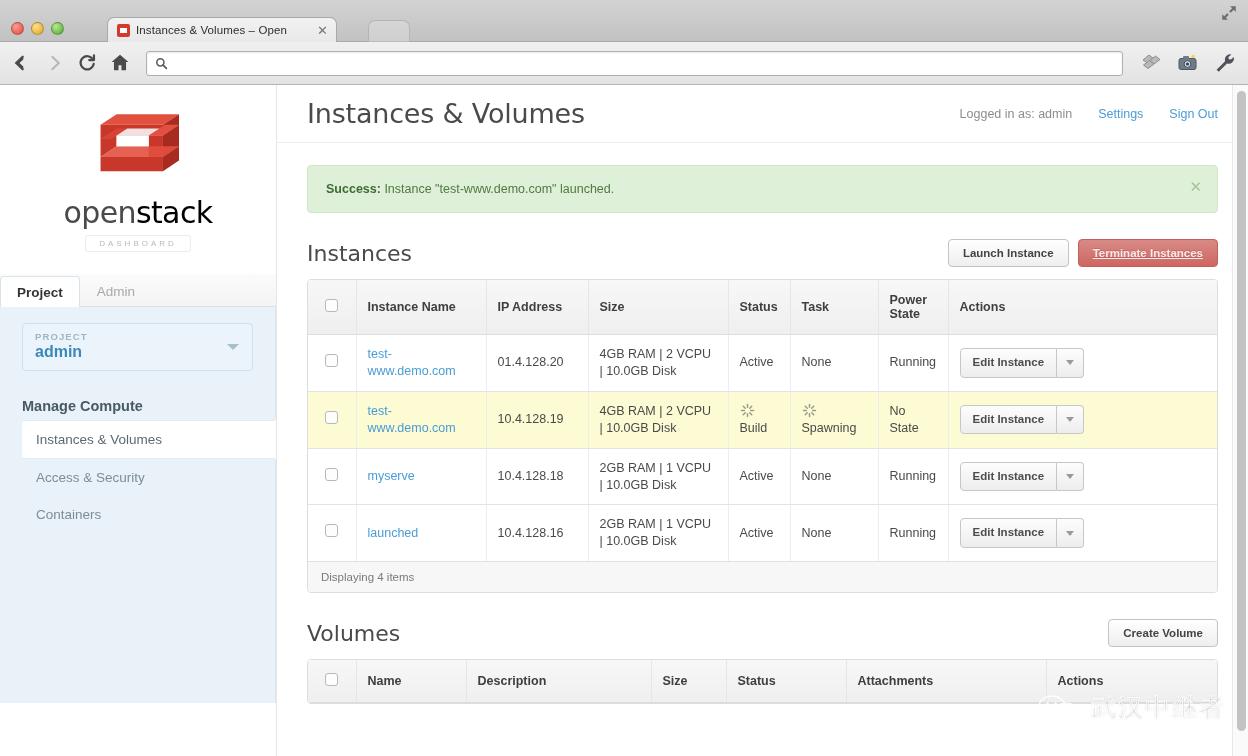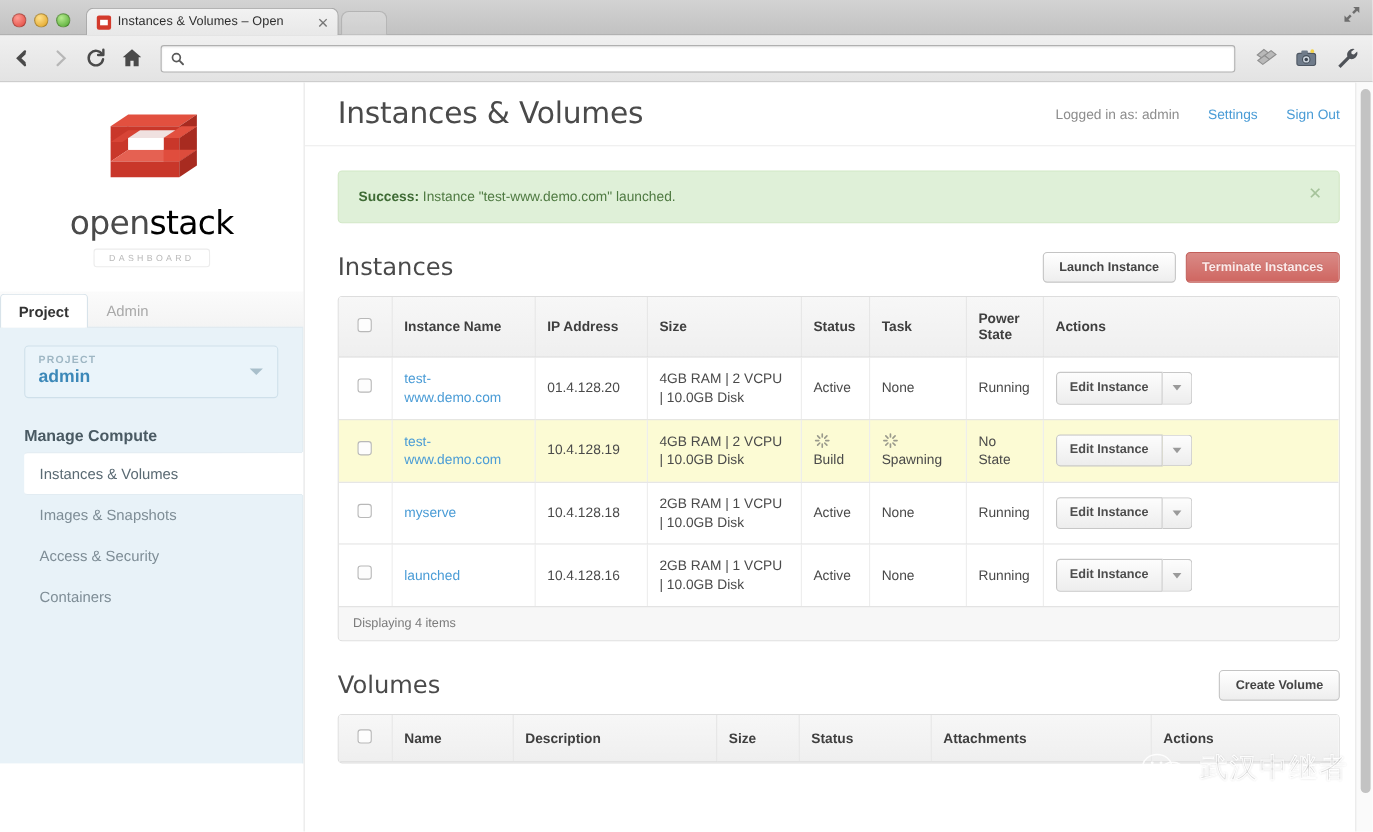--- a/index.html
+++ b/index.html
@@ -5,25 +5,25 @@
   * { box-sizing: border-box; margin: 0; padding: 0; }
   html, body {
     width: 1248px; height: 756px;
     font-family: "Liberation Sans", sans-serif;
     overflow: hidden; background: #fff;
   }
   .screen { position: relative; width: 1248px; height: 756px; overflow: hidden; }
 
   
   .titlebar {
-    height: 32px;
+    height: 42px;
     background: linear-gradient(#d3d3d3, #c2c2c2);
     border-bottom: 1px solid #a9a9a9;
     position: relative;
-    display: flex; align-items: flex-end;
+    display: flex; align-items: flex-end; gap: 29px;
   }
   .traffic { display: flex; gap: 7px; padding: 0 0 6px 11px; align-items: center; }
   .light { width: 13px; height: 13px; border-radius: 50%; border: 1px solid rgba(0,0,0,.25); }
   .light.red    { background: radial-gradient(circle at 35% 30%, #ff9a92, #e0483e); }
   .light.yellow { background: radial-gradient(circle at 35% 30%, #ffe08a, #dfa122); }
   .light.green  { background: radial-gradient(circle at 35% 30%, #b6eb8f, #4fa62f); }
 
   .tab {
     margin-left: 14px; margin-bottom: -1px;
     height: 25px; min-width: 230px; max-width: 230px;
@@ -185,21 +185,21 @@
   }
   .btn-row { display: flex; gap: 9px; align-items: center; }
   .btn {
     font-size: 11.5px; padding: 7px 14px; border-radius: 4px;
     border: 1px solid #c4c4c4; background: linear-gradient(#ffffff, #eeeeee);
     color: #444; font-weight: bold; white-space: nowrap;
     font-family: "Liberation Sans", sans-serif;
   }
   .btn-danger {
     background: linear-gradient(#d98a86, #cf6661);
-    border-color: #c25f5a; color: #fbe9e8; text-shadow: 0 -1px 0 rgba(0,0,0,.12);
+    border-color: #c25f5a; color: #fbe9e8; text-shadow: 0 -1px 0 rgba(0,0,0,.12); text-decoration: underline;
   }
 
   table { width: 100%; border-collapse: collapse; background: #fff; }
   .tbl {
     border: 1px solid #dddddd; border-radius: 4px; overflow: hidden;
   }
   thead th {
     background: linear-gradient(#f7f7f7, #efefef);
     font-size: 12.5px; color: #3f3f3f; text-align: left;
     padding: 13px 11px; border-bottom: 1px solid #dddddd;
@@ -371,21 +371,20 @@
 
       <nav class="sidenav">
         <div class="project-box">
           <div class="project-label">PROJECT</div>
           <div class="project-value">admin</div>
           <span class="project-caret"></span>
         </div>
 
         <div class="nav-group">Manage Compute</div>
         <div class="nav-item active">Instances &amp; Volumes</div>
-        <div class="nav-item">Images &amp; Snapshots</div>
         <div class="nav-item">Access &amp; Security</div>
 
         <div class="nav-item">Containers</div>
       </nav>
     </aside>
 
     <main class="content">
       <div class="page-header">
         <h1 class="page-title">Instances &amp; Volumes</h1>
         <div class="header-right">

